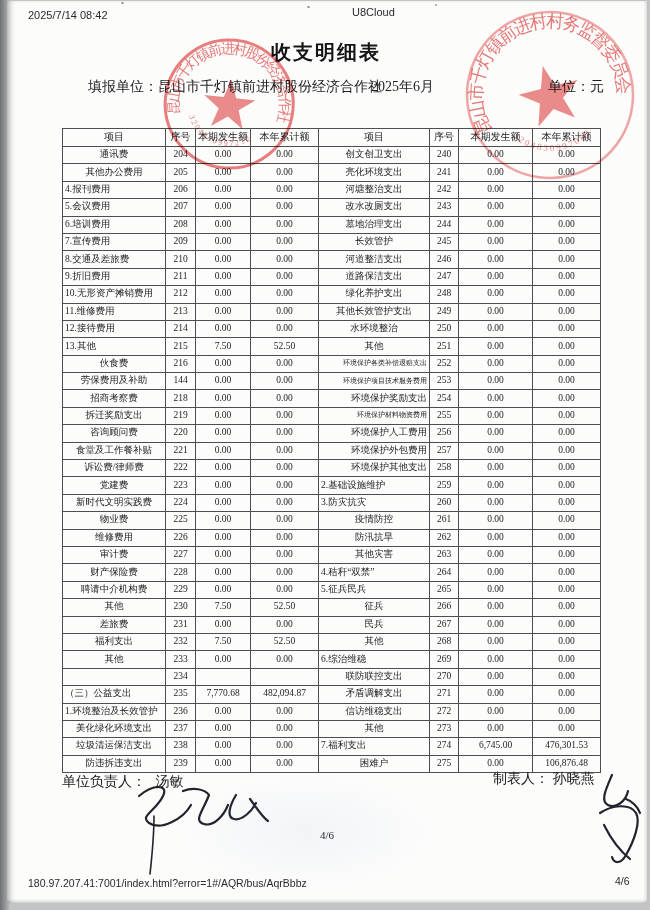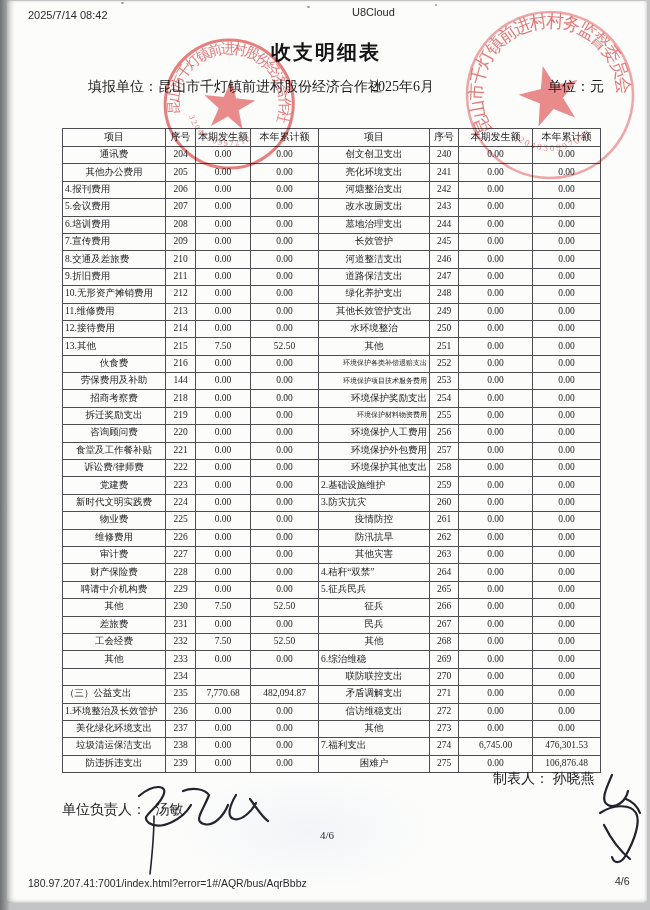--- a/index.html
+++ b/index.html
@@ -348,21 +348,21 @@
           <td class="ac">差旅费</td>
           <td class="num">231</td>
           <td class="num">0.00</td>
           <td class="num">0.00</td>
           <td class="ac">民兵</td>
           <td class="num">267</td>
           <td class="num">0.00</td>
           <td class="num">0.00</td>
         </tr>
         <tr>
-          <td class="ac">工会经费</td>
+          <td class="ac">福利支出</td>
           <td class="num">232</td>
           <td class="num">7.50</td>
           <td class="num">52.50</td>
           <td class="ac">其他</td>
           <td class="num">268</td>
           <td class="num">0.00</td>
           <td class="num">0.00</td>
         </tr>
         <tr>
           <td class="ac">其他</td>
@@ -430,21 +430,21 @@
           <td class="num">0.00</td>
           <td class="num">0.00</td>
           <td class="ac">困难户</td>
           <td class="num">275</td>
           <td class="num">0.00</td>
           <td class="num">106,876.48</td>
         </tr>
       </tbody>
   </table>
 
-  <div class="abs sub" style="left:55px;top:772px;margin-top:28px;">
+  <div class="abs sub" style="left:55px;top:772px;">
     <span>单位负责人：</span>
     <span style="margin-left:6px;">汤敏</span>
   </div>
   <div class="abs sub" style="left:486px;top:769px;">
     <span>制表人：</span>
     <span>孙晓燕</span>
   </div>
   <div class="abs sub" style="left:313px;top:828px;font-size:11px;">4/6</div>
 
   <div class="abs print-meta" style="left:21px;top:876px;font-size:10.5px;">180.97.207.41:7001/index.html?error=1#/AQR/bus/AqrBbbz</div>

